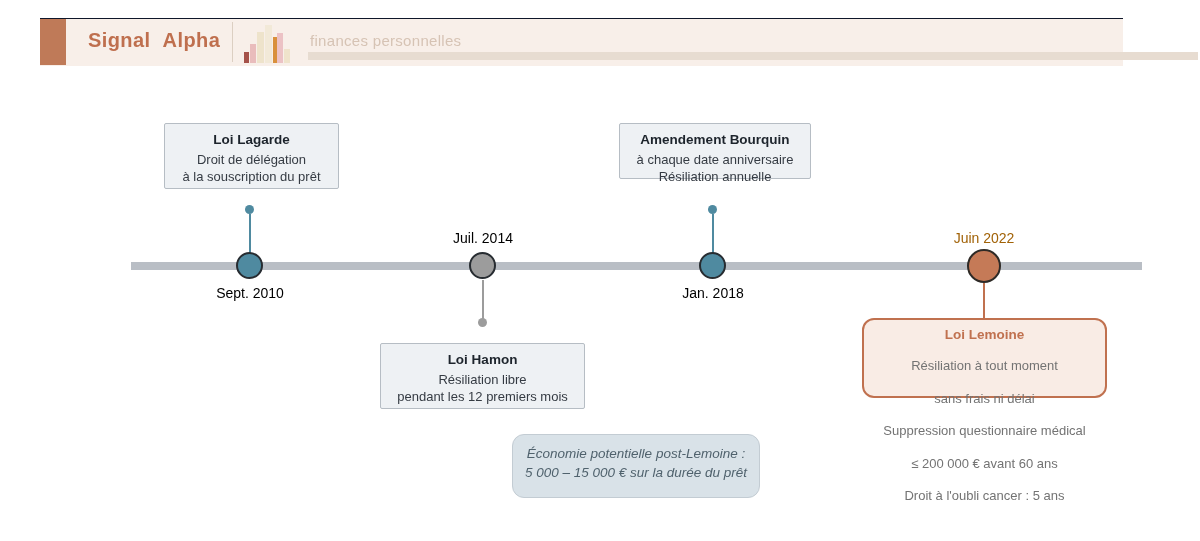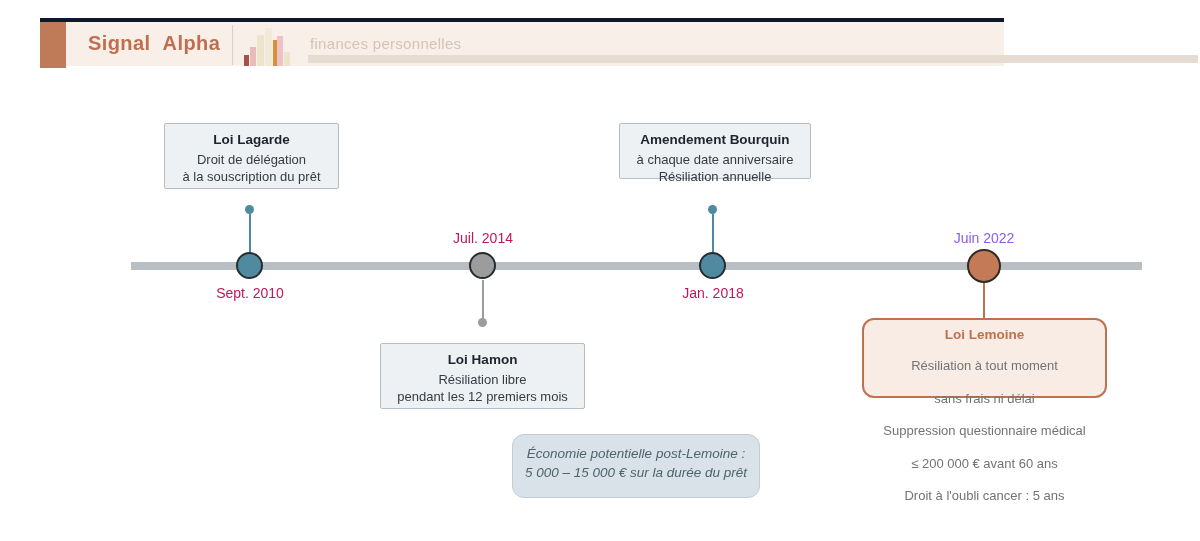--- a/index.html
+++ b/index.html
@@ -2,22 +2,22 @@
 <html><head>
 <meta charset="utf-8">
 <style>
   html,body{margin:0;padding:0;background:#fff;}
   .canvas{
     position:relative;width:1200px;height:541px;background:#ffffff;
     font-family:"Liberation Sans","DejaVu Sans",sans-serif;overflow:hidden;
   }
   
   .header-band{
-    position:absolute;left:40px;top:18px;width:964px;height:48px;
-    background:#f8efe9;border-top:4px solid #0f172a;box-sizing:border-box;
+    position:absolute;left:40px;top:18px;width:1083px;height:48px;
+    background:#f8efe9;border-top:1px solid #0f172a;box-sizing:border-box;
   }
   .brand-square{position:absolute;left:0;top:0;width:26px;height:46px;background:#bf7a58;}
   .brand-title{
     position:absolute;left:48px;top:10px;font-size:20px;font-weight:700;
     color:#bf6f4e;letter-spacing:.4px;word-spacing:7px;white-space:nowrap;
   }
   .header-divider{position:absolute;left:192px;top:3px;width:1px;height:40px;background:#dccfc2;}
   .chart-icon{position:absolute;left:204px;top:6px;width:48px;height:38px;}
   .chart-icon i{position:absolute;bottom:0;display:block;}
   .category-label{
@@ -31,23 +31,23 @@
   .tl-node.gray{background:#9c9c9c;}
   .tl-node.orange{background:#c57a57;border-color:#2e2a26;}
   .tl-stem{position:absolute;width:2px;}
   .tl-stem.teal{background:#4f8aa0;}
   .tl-stem.gray{background:#9c9c9c;}
   .tl-stem.orange{background:#c0714f;}
   .tl-dot{position:absolute;width:9px;height:9px;border-radius:50%;}
   .tl-dot.teal{background:#4f8aa0;}
   .tl-dot.gray{background:#9c9c9c;}
   .date-label{
-    position:absolute;width:140px;text-align:center;font-size:14px;color:#be185d;white-space:nowrap;
+    position:absolute;width:140px;text-align:center;font-size:14px;color:#000000;white-space:nowrap;
   }
-  .date-label.orange{color:#8b5cf6;}
+  .date-label.orange{color:#a16207;}
   
   .callout{
     position:absolute;box-sizing:border-box;text-align:center;
     background:#eef1f4;border:1px solid #b6bdc4;border-radius:2px;padding-top:8px;
   }
   .callout .c-title{font-size:13.5px;font-weight:700;color:#1d242c;margin-bottom:4px;}
   .callout .c-line{font-size:13px;color:#353b43;line-height:17px;}
   .callout.lemoine{background:#f9ece5;border:2px solid #c0714f;border-radius:12px;padding-top:7px;}
   .callout.lemoine .c-title{color:#c0714f;margin-bottom:7px;}
   .callout.lemoine .c-line{color:#737373;line-height:16.5px;margin-top:16px;}

